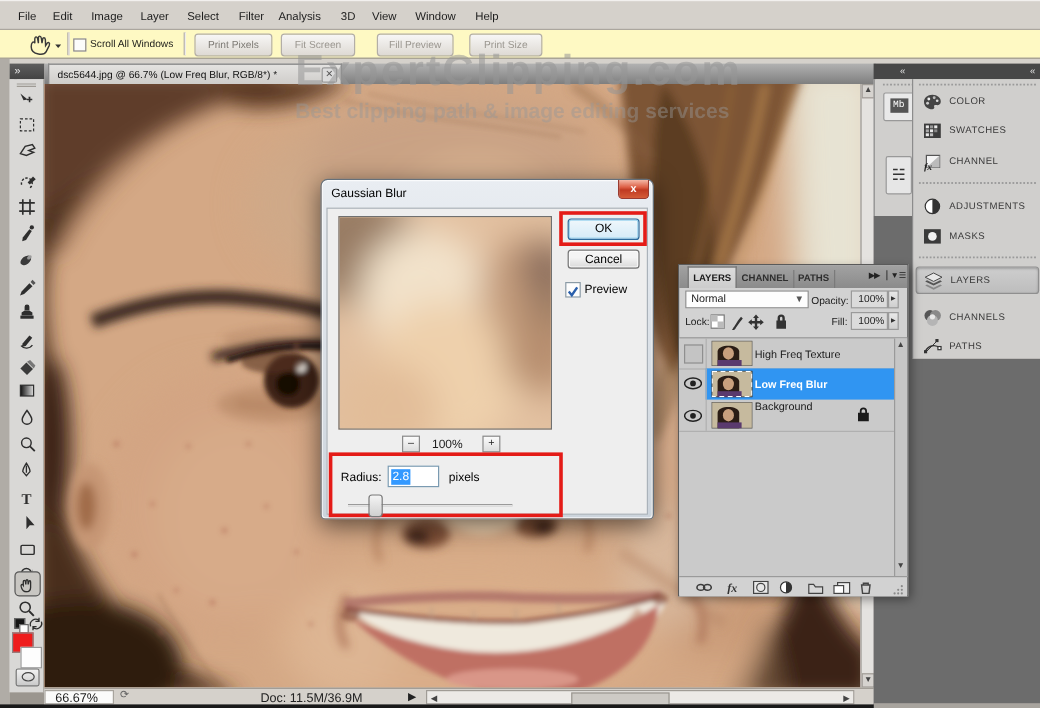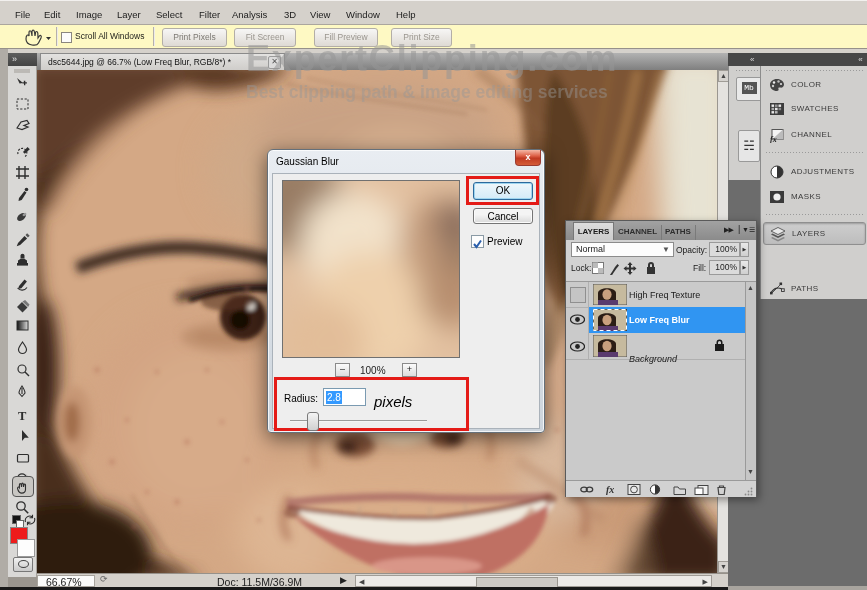--- a/index.html
+++ b/index.html
@@ -368,20 +368,29 @@
     </div>
   <div class="dotline" style="top:147px;"></div>
   <div class="dkbtn" style="top:156px;height:21px;border:1px solid #8f8f8f;border-radius:3px;background:linear-gradient(#cecece,#bdbdbd);box-shadow:inset 0 1px 2px rgba(0,0,0,0.25);">
       <div class="ic" id="ic-layers"><svg width="16" height="16" viewBox="0 0 16 16">
           <path d="M8,1.5 L15,5 L8,8.5 L1,5 Z" fill="#e8e8e8" stroke="#444" stroke-width="0.8"></path>
           <path d="M2.5,7.5 L1,8.5 L8,12 L15,8.5 L13.5,7.5 L8,10.2 Z" fill="#555"></path>
           <path d="M2.5,11 L1,12 L8,15.5 L15,12 L13.5,11 L8,13.7 Z" fill="#888"></path>
         </svg></div>
       <div class="tx">LAYERS</div>
     </div>
+  <div class="dkbtn" style="top:188px">
+      <div class="ic" id="ic-chan"><svg width="16" height="16" viewBox="0 0 16 16">
+          <circle cx="6" cy="6" r="4.6" fill="#555"></circle>
+          <circle cx="10.5" cy="6" r="4.6" fill="#8a8a8a"></circle>
+          <circle cx="8" cy="10" r="4.6" fill="#b5b5b5"></circle>
+          <circle cx="8" cy="7" r="2.2" fill="#e8e8e8"></circle>
+        </svg></div>
+      <div class="tx">CHANNELS</div>
+    </div>
   <div class="dkbtn" style="top:212px">
       <div class="ic" id="ic-paths"><svg width="16" height="16" viewBox="0 0 16 16">
           <path d="M2,12 C5,6 11,6 14,9" fill="none" stroke="#333" stroke-width="1.2"></path>
           <rect x="1" y="10.8" width="2.6" height="2.6" fill="#333"></rect>
           <rect x="12.6" y="7.8" width="2.6" height="2.6" fill="#fff" stroke="#333"></rect>
           <rect x="10.5" y="1.5" width="2.6" height="2.6" fill="#333"></rect>
           <line x1="3" y1="12" x2="12" y2="3" stroke="#333" stroke-width="0.8"></line>
         </svg></div>
       <div class="tx">PATHS</div>
     </div>
@@ -429,21 +438,21 @@
         <svg width="11" height="11" viewBox="0 0 11 11">
           <path d="M2,5 L4.5,8 L9,1.5" stroke="#2a5fac" stroke-width="2" fill="none"></path>
         </svg>
      </div>
      <div class="abs" style="left:214px;top:62px;font-size:10px;color:#000;">Preview</div>
      <div class="abs" style="left:1px;top:203px;width:195px;height:54px;border:3px solid #e41b17;box-sizing:border-box;"></div>
      <div class="abs" style="left:11px;top:219px;font-size:10px;color:#000;text-align:right;">Radius:</div>
      <div class="abs" style="left:50px;top:214px;width:43px;height:18px;border:1px solid #7a9ab1;background:#fff;box-sizing:border-box;">
         <span style="position:absolute;left:2px;top:2px;font-size:10px;background:#3399ff;color:#fff;padding:1px 1px;">2.8</span>
      </div>
-     <div class="abs" style="left:101px;top:219px;font-size:15px;color:#000;font-style:italic;">pixels</div>
+     <div class="abs" style="left:101px;top:219px;font-size:10px;color:#000;">pixels</div>
      <div class="abs" style="left:17px;top:246px;width:137px;height:1px;background:#9a9a9a;border-bottom:1px solid #f5f5f5;"></div>
      <div class="abs" style="left:34px;top:238px;width:10px;height:17px;border:1px solid #7a7a7a;border-radius:3px;background:linear-gradient(#f4f4f4,#d0d0d0);"></div>
    </div>
  </div>
  <div id="lpanel" class="abs" style="left:565px;top:220px;width:192px;height:277px;z-index:20;
    background:#d2d2d2;border:1px solid #5a5a5a;box-shadow:2px 3px 8px rgba(0,0,0,0.4);box-sizing:border-box;font-size:9px;">
    <div class="abs" style="left:0;top:0;width:190px;height:19px;background:linear-gradient(#a2a2a2,#8b8b8b);">
      <div class="abs" style="left:7px;top:1px;width:41px;height:18px;background:linear-gradient(#dcdcdc,#cccccc);border:1px solid #777;border-bottom:none;box-sizing:border-box;font-size:8px;font-weight:bold;color:#1a1a1a;text-align:center;line-height:17px;">LAYERS</div>
      <div class="abs" style="left:48px;top:4px;width:47px;height:15px;border-right:1px solid #7a7a7a;font-size:8px;font-weight:bold;color:#2e2e2e;text-align:center;line-height:14px;">CHANNEL</div>
      <div class="abs" style="left:95px;top:4px;width:34px;height:15px;border-right:1px solid #7a7a7a;font-size:8px;font-weight:bold;color:#2e2e2e;text-align:center;line-height:14px;">PATHS</div>
@@ -502,21 +511,21 @@
           <ellipse cx="7.5" cy="5.5" rx="7" ry="4.5" fill="none" stroke="#222" stroke-width="1.2"></ellipse>
           <circle cx="7.5" cy="5.5" r="2.4" fill="#222"></circle>
         </svg>
        <div class="abs" style="left:22px;top:0;width:1px;height:26px;background:#b0b0b0;"></div>
        <svg class="abs" style="left:27px;top:2px" width="34" height="22" viewBox="0 0 34 22">
           <rect width="34" height="22" fill="#c6ba9e" stroke="#555"></rect>
           <path d="M5,22 L5,9 C5,2.5 23,2.5 23,9 L23,22 Z" fill="#2b1d15"></path>
           <ellipse cx="14" cy="11" rx="4.6" ry="5.2" fill="#c9a07e"></ellipse>
           <rect x="5" y="17" width="20" height="5" fill="#5a3a6e"></rect>
         </svg>
-       <div class="abs" style="left:63px;top:21px;color:#1a1a1a;font-style:italic;">Background</div>
+       <div class="abs" style="left:63px;top:1px;color:#1a1a1a;">Background</div>
        <svg class="abs" style="left:148px;top:6px" width="11" height="13" viewBox="0 0 11 13">
           <path d="M2.5,5 v-1.5 a3,3 0 0 1 6,0 V5 h1.5 v7 h-9 v-7 Z M4,5 h3 v-1.5 a1.5,1.5 0 0 0 -3,0 Z" fill="#1a1a1a"></path>
         </svg>
      </div>
      <div class="abs" style="left:179px;top:0;width:11px;height:199px;background:#c6c6c6;border-left:1px solid #9a9a9a;box-sizing:border-box;">
        <div class="abs" style="left:1px;top:2px;font-size:7px;color:#444;">▲</div>
        <div class="abs" style="left:1px;top:186px;font-size:7px;color:#444;">▼</div>
      </div>
    </div>
    <div class="abs" style="left:0;top:259px;width:190px;height:16px;background:#d2d2d2;border-top:1px solid #9a9a9a;">

